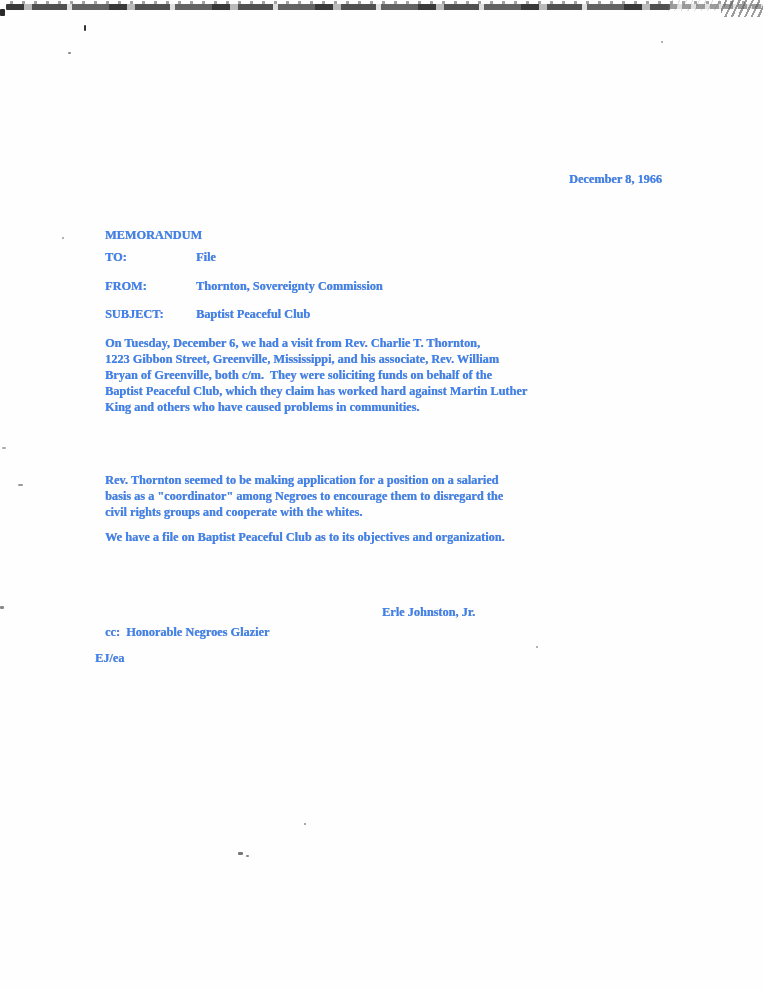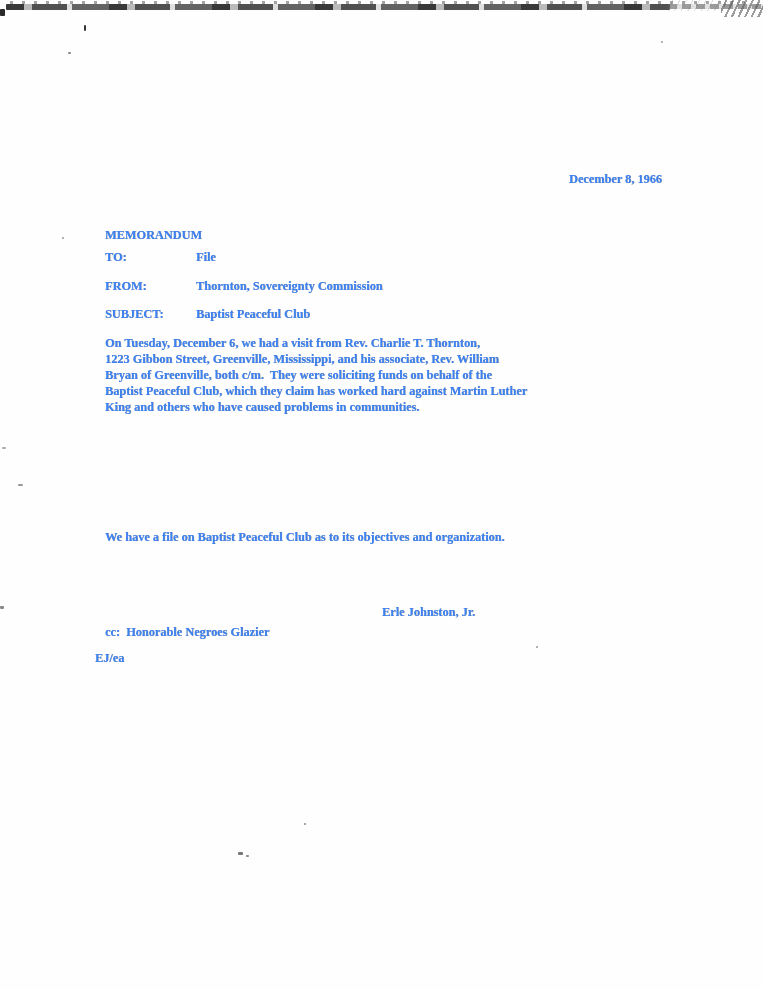--- a/index.html
+++ b/index.html
@@ -110,19 +110,22 @@
   <div class="row-subject">
     <span class="txt f-label">SUBJECT:</span>
     <span class="txt f-value">Baptist Peaceful Club</span>
   </div>
 
   <div class="txt p1">On Tuesday, December 6, we had a visit from Rev. Charlie T. Thornton,
 1223 Gibbon Street, Greenville, Mississippi, and his associate, Rev. William
 Bryan of Greenville, both c/m.  They were soliciting funds on behalf of the
 Baptist Peaceful Club, which they claim has worked hard against Martin Luther
 King and others who have caused problems in communities.</div>
+  <div class="txt p3">Rev. Thornton seemed to be making application for a position on a salaried
+basis as a "coordinator" among Negroes to encourage them to disregard the
+civil rights groups and cooperate with the whites.</div>
   <div class="txt p4">We have a file on Baptist Peaceful Club as to its objectives and organization.</div>
 
   <div class="txt signature">Erle Johnston, Jr.</div>
   <div class="txt cc-line">cc:  Honorable Negroes Glazier</div>
   <div class="txt initials">EJ/ea</div>
 
 </div>
 
 </body></html>

